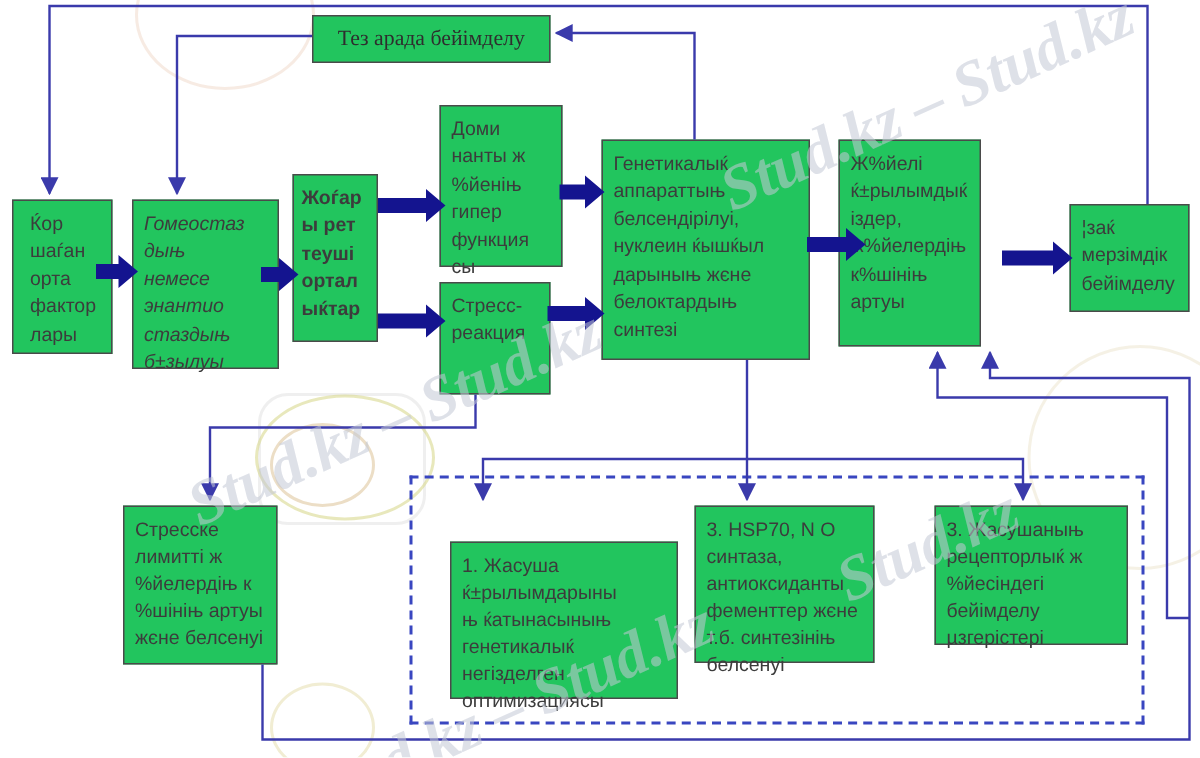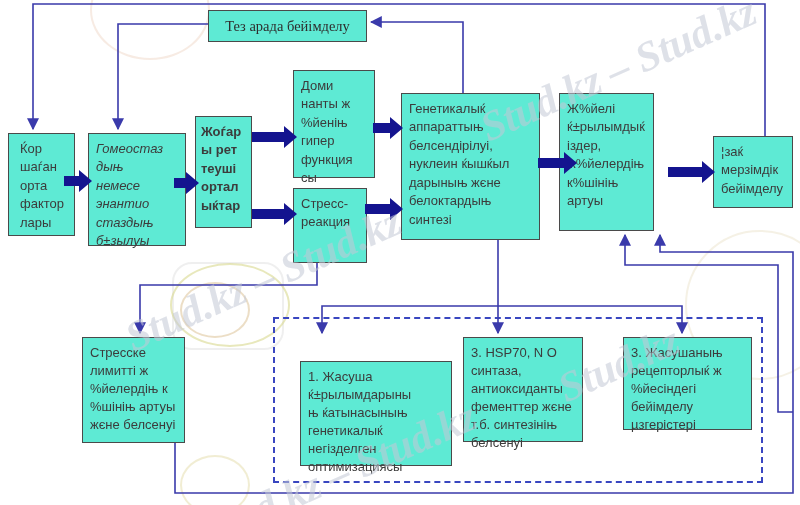--- a/index.html
+++ b/index.html
@@ -1,18 +1,18 @@
 <!DOCTYPE html>
 <html><head>
 <meta charset="utf-8">
 <style>
   html,body{margin:0;padding:0;background:#ffffff;}
   .canvas{position:relative;width:800px;height:505px;background:#ffffff;overflow:hidden;
           font-family:"Liberation Sans",sans-serif;}
-  .dbox{position:absolute;background:#5eead4;border:1px solid #4a4a4a;color:#3c3c3c;
+  .dbox{position:absolute;background:#22c55e;border:1px solid #4a4a4a;color:#3c3c3c;
         font-size:13px;line-height:1.42;padding:6px 2px 2px 7px;white-space:pre-line;
         z-index:3;box-sizing:border-box;}
   .small{font-size:13px;line-height:1.38;}
   .title-box{font-family:"Liberation Serif",serif;font-size:14.5px;white-space:nowrap;
         display:flex;align-items:center;justify-content:center;padding:0;color:#2e2e2e;}
   .dashed-box{position:absolute;border:2px dashed #3946c0;z-index:2;box-sizing:border-box;
         background:transparent;}
   svg.lines{position:absolute;left:0;top:0;z-index:4;pointer-events:none;}
   .wm-text{position:absolute;z-index:6;pointer-events:none;color:#c4c9d6;opacity:.55;
         font-family:"Liberation Serif",serif;font-style:italic;font-weight:bold;

